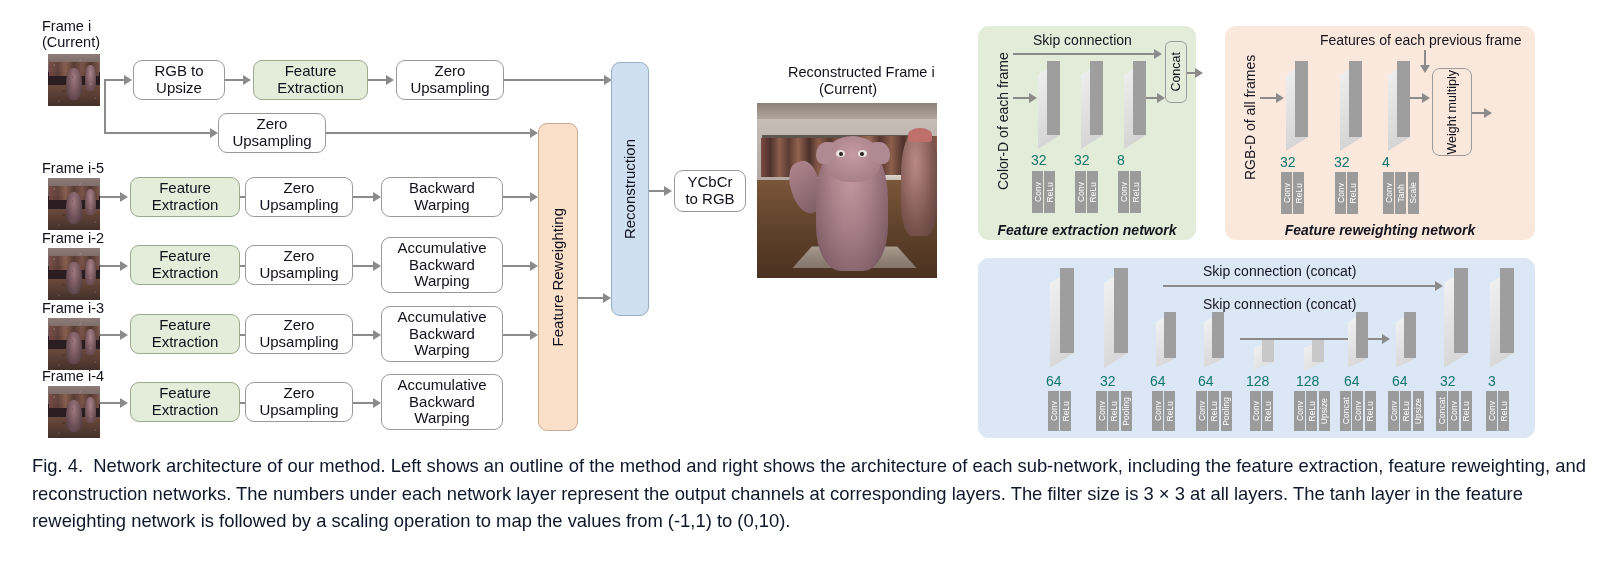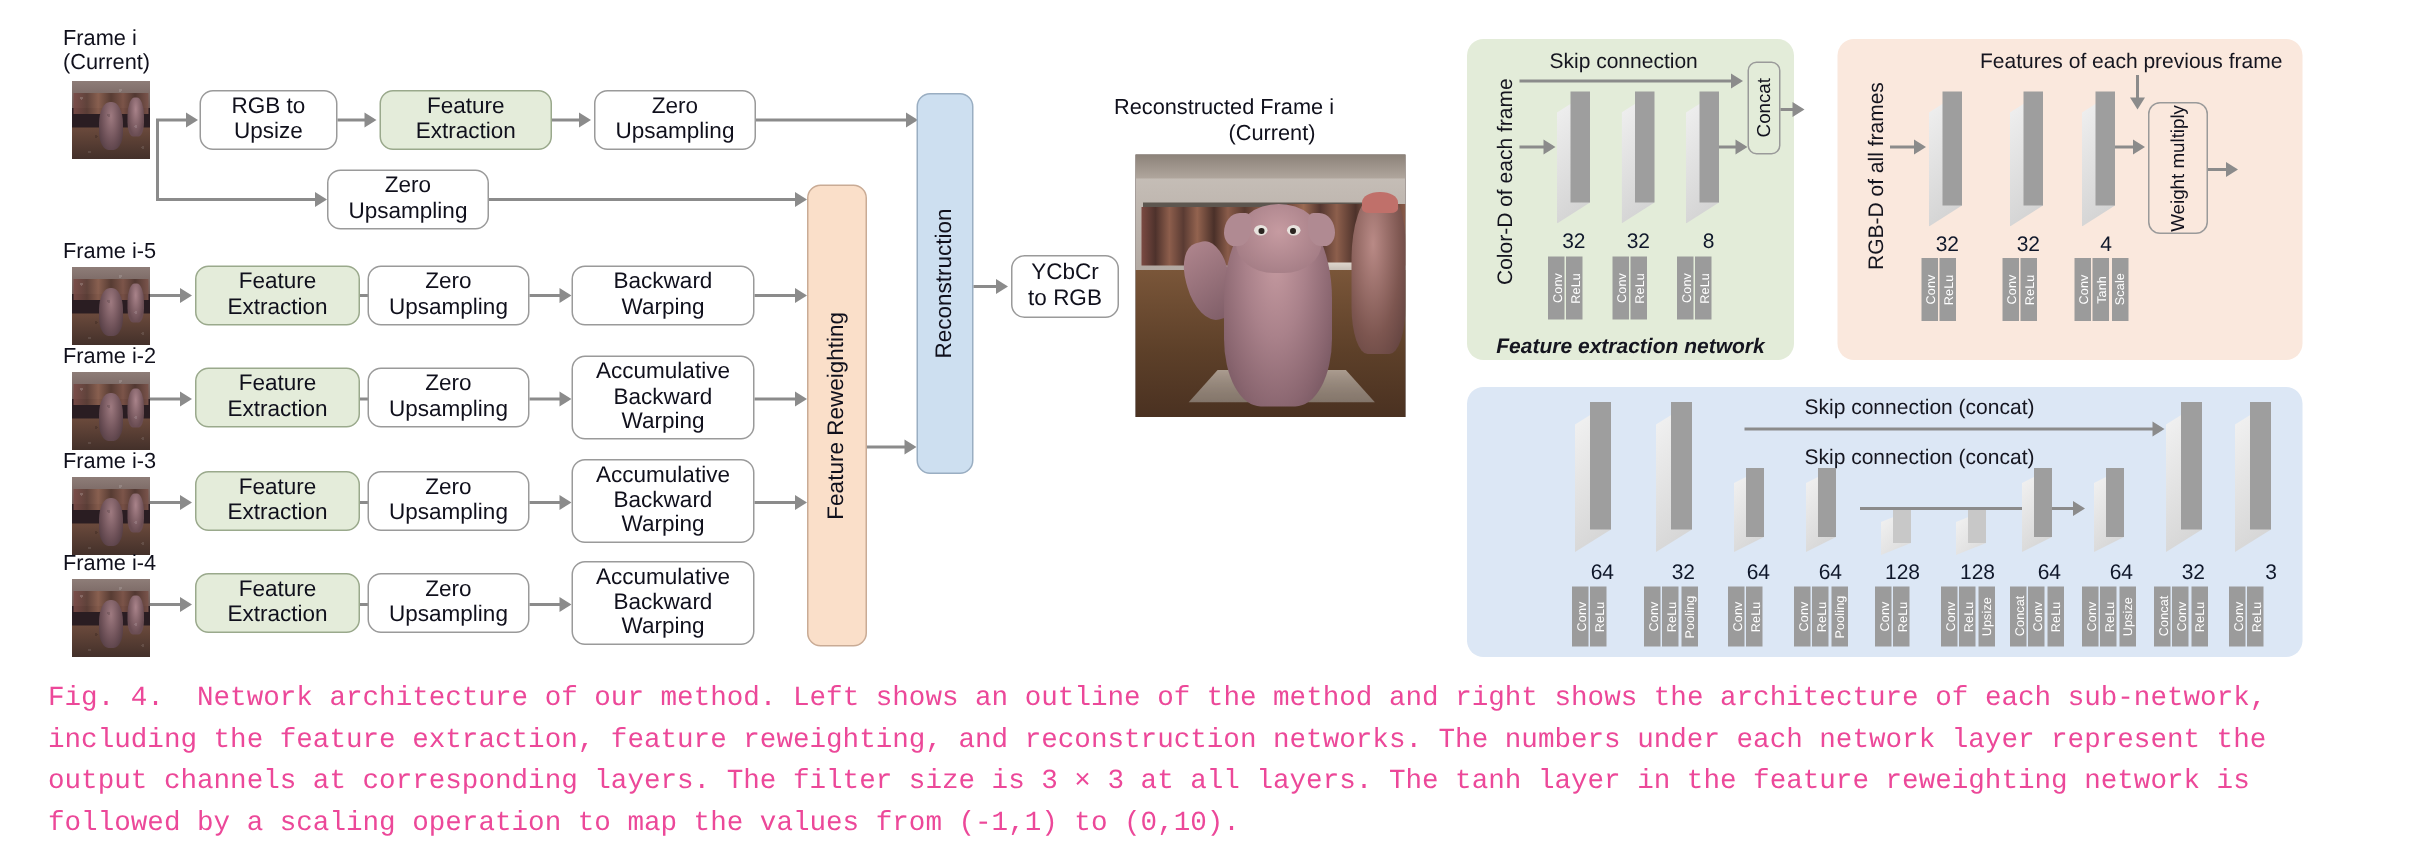--- a/index.html
+++ b/index.html
@@ -114,37 +114,37 @@
      font-size:14px;font-weight:bold;font-style:italic;color:#15151f;}
 
   
   .slab{position:absolute;}
   .slab .front{position:absolute;right:0;top:0;height:100%;
      background:#9e9e9e;}
   .slab .top{position:absolute;left:0;top:0;
      background:linear-gradient(135deg,#efefef 0%,#d8d8d8 60%,#c4c4c4 100%);
      clip-path:polygon(0 100%,100% 0,100% 100%,0 100%);}
 
-  .chnum{position:absolute;font-size:14px;color:#0f172a;text-align:right;
+  .chnum{position:absolute;font-size:14px;color:#0f766e;text-align:left;
          white-space:nowrap;}
 
   .oplist{position:absolute;display:flex;gap:1.4px;}
   .op{width:11px;background:#9b9b9b;display:flex;align-items:center;
       justify-content:center;}
   .op span{writing-mode:vertical-rl;transform:rotate(180deg);
       font-size:8.4px;color:#ffffff;white-space:nowrap;letter-spacing:.1px;}
 
   .sidelabel{position:absolute;writing-mode:vertical-rl;transform:rotate(180deg);
      font-size:14px;color:#15151f;white-space:nowrap;}
   .toplabel{position:absolute;font-size:14px;color:#15151f;white-space:nowrap;}
 
   
   .caption{position:absolute;left:32px;top:452px;width:1556px;
-     font-family:Liberation Mono, monospace;font-size:18.4px;line-height:1.5;
-     color:#ec4899;text-align:left;}
+     font-family:Liberation Sans, sans-serif;font-size:18.4px;line-height:1.5;
+     color:#0f172a;text-align:left;}
   .caption .lead{font-weight:normal;}
 </style>
 </head>
 <body>
 
 <div class="fig">
 
   <div class="flabel" style="left:42px;top:18px;">Frame i</div>
   <div class="flabel" style="left:42px;top:34px;">(Current)</div>
   <div class="thumb" style="left:48px;top:54px;">
@@ -325,21 +325,21 @@
     <span class="vbox">Reconstruction</span>
   </div>
   <div class="ln hline" style="left:649px;top:190px;width:18px;"></div>
   <div class="arrowhead ah-r" style="left:664px;top:186px;"></div>
 
   <div class="box" style="left:674px;top:170px;width:72px;height:42px;">
     <span style="white-space:pre-line">YCbCr
 to RGB</span>
   </div>
 
-  <div class="flabel" style="left:736px;top:64px;width:160px;text-align:center;">Reconstructed Frame i</div>
+  <div class="flabel" style="left:788px;top:64px;width:160px;text-align:left;">Reconstructed Frame i</div>
   <div class="flabel" style="left:768px;top:81px;width:160px;text-align:center;">(Current)</div>
 
   <div class="bigimg">
     <div class="bi-wall"></div>
       <div class="bi-beam"></div>
     <div class="bi-bar"></div>
       <div class="bi-rack1"></div>
       <div class="bi-rack2"></div>
     <div class="bi-table"></div>
       <div class="bi-floor"></div>
@@ -477,20 +477,21 @@
         <span>Conv</span>
       </div>
     <div class="op">
         <span>Tanh</span>
       </div>
     <div class="op">
         <span>Scale</span>
       </div>
   </div>
 
+  <div class="panel-title" style="left:1225px;top:222px;width:310px;">Feature reweighting network</div>
 
   <div class="panel pb" style="left:978px;top:258px;width:557px;height:180px;"></div>
 
   <div class="toplabel" style="left:1203px;top:263px;">Skip connection (concat)</div>
   <div class="ln hline" style="left:1163px;top:285px;width:275px;"></div>
   <div class="arrowhead ah-r" style="left:1435px;top:281px;"></div>
 
   <div class="toplabel" style="left:1203px;top:296px;">Skip connection (concat)</div>
   <div class="ln hline" style="left:1240px;top:338px;width:145px;"></div>
   <div class="arrowhead ah-r" style="left:1382px;top:334px;"></div>

